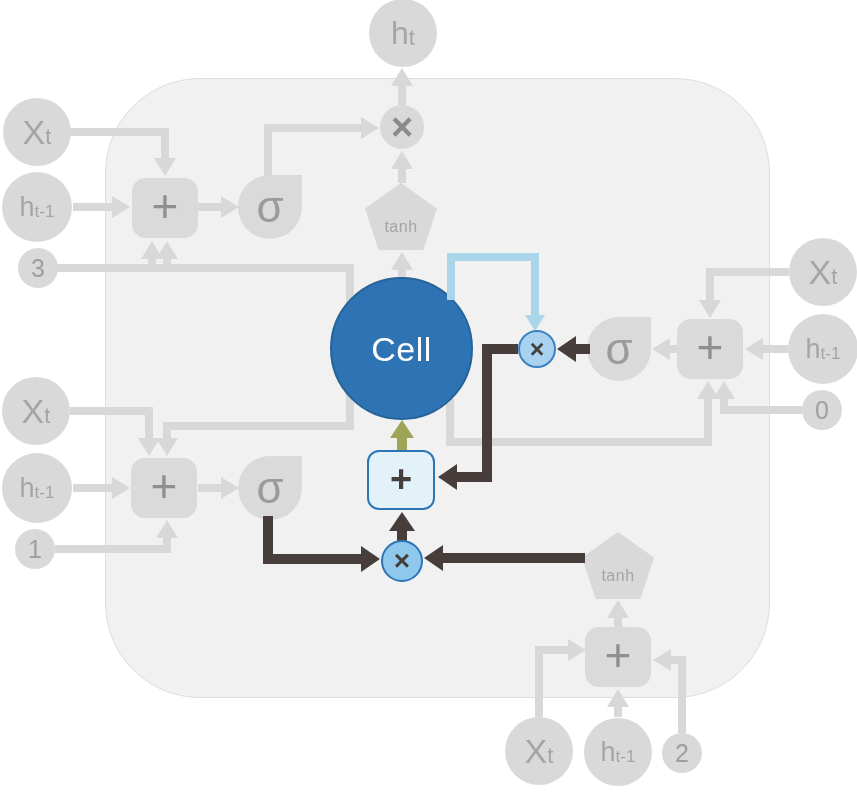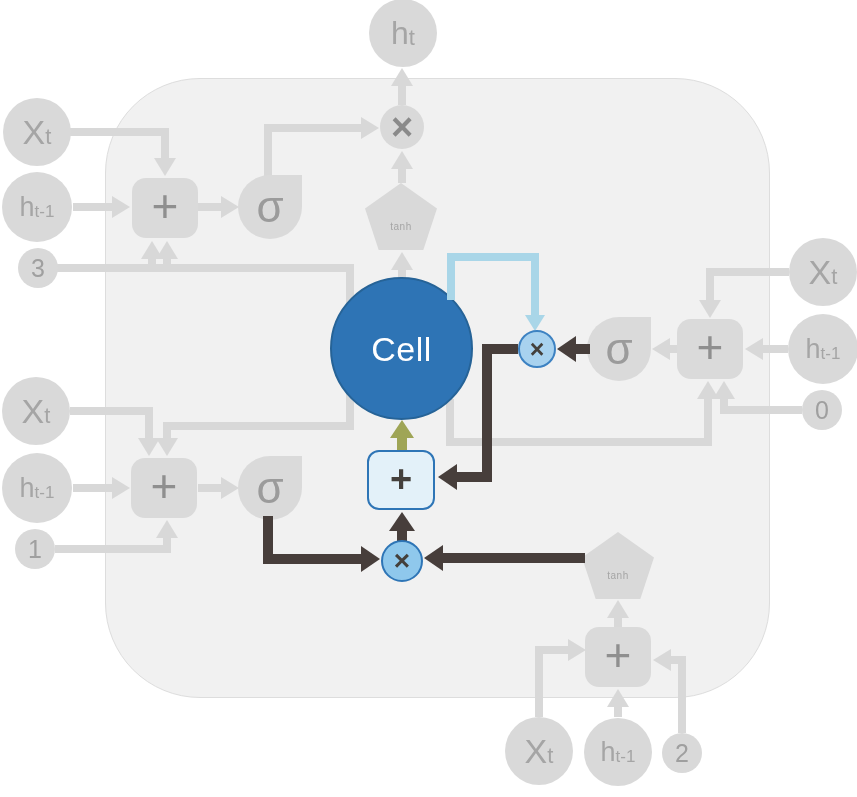--- a/index.html
+++ b/index.html
@@ -21,21 +21,21 @@
   .cell .base{color:#ffffff;font-size:34px;letter-spacing:0.5px;}
   .base{color:#a5a5a5;font-size:34px;font-weight:300;line-height:1;}
   .sub{color:#a5a5a5;font-size:22px;font-weight:300;line-height:1;margin-top:10px;}
   .h-main{font-size:32px;}
   .h1-main{font-size:27px;}
   .h1-sub{font-size:17px;margin-top:8px;}
   .num{color:#9f9f9f;font-size:25px;font-weight:400;}
   .op-plus{color:#8f8f8f;font-size:46px;font-weight:400;line-height:1;margin-top:-4px;}
   .op-sigma{color:#9b9b9b;font-size:44px;line-height:1;}
   .op-times-gray{color:#8a8a8a;font-size:38px;font-weight:700;line-height:1;}
-  .op-tanh{color:#a5a5a5;font-size:10px;letter-spacing:0.5px;margin-top:20px;}
+  .op-tanh{color:#a5a5a5;font-size:16px;letter-spacing:0.5px;margin-top:20px;}
   .plusbox-blue{border-radius:12px;background:#e3f1f9;border:2px solid #2e75b6;}
   .op-plus-dark{color:#44403c;font-size:38px;font-weight:700;line-height:1;margin-top:-3px;}
   .times-blue-r{border-radius:50%;background:#a8d2ef;border:2px solid #3d82c2;}
   .times-blue-b{border-radius:50%;background:#8fc8ec;border:2px solid #2e75b6;}
   .op-times-dark{color:#44403c;font-size:28px;font-weight:700;line-height:1;}
   .eL{stroke:#d8d8d8;stroke-width:8;fill:none;}
   .aL{fill:#d8d8d8;}
   .eD{stroke:#473e3b;stroke-width:10;fill:none;}
   .aD{fill:#473e3b;}
   .eB{stroke:#a9d6e8;stroke-width:8;fill:none;}

